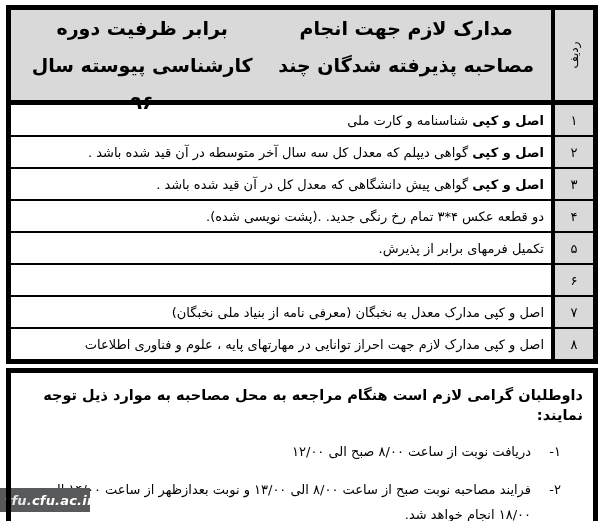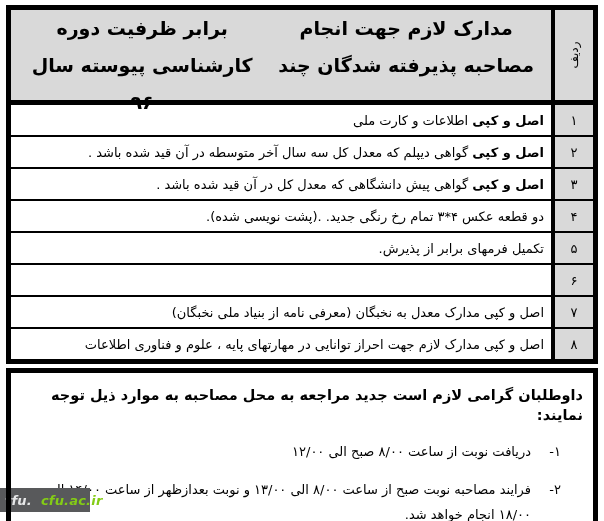--- a/index.html
+++ b/index.html
@@ -124,21 +124,21 @@
       <div class="title-cell">
         <span>مدارک لازم جهت انجام مصاحبه پذیرفته شدگان چند</span>
         <span>برابر ظرفیت دوره کارشناسی پیوسته سال ۹۶</span>
       </div>
     </div>
     <div class="rows" id="rows-container">
     <div class="row">
       <div class="num-cell" style="background-color: rgb(217, 217, 217);">۱</div>
       <div class="text-cell">
         <b>اصل و کپی</b>
-            <span>اطلاعات و کارت ملی</span>
+            <span>شناسنامه و کارت ملی</span>
       </div>
     </div>
 
     <div class="row">
       <div class="num-cell" style="background-color: rgb(217, 217, 217);">۲</div>
       <div class="text-cell">
         <b>اصل و کپی</b>
             <span>گواهی دیپلم که معدل کل سه سال آخر متوسطه در آن قید شده باشد .</span>
       </div>
     </div>
@@ -179,33 +179,33 @@
     <div class="row">
       <div class="num-cell" style="background-color: rgb(217, 217, 217);">۸</div>
       <div class="text-cell">
         <span>اصل و کپی مدارک لازم جهت احراز توانایی در مهارتهای پایه ، علوم و فناوری اطلاعات</span>
       </div>
     </div>
   </div>
   </div>
 
   <div class="notice-box">
-    <div class="notice-heading">داوطلبان گرامی لازم است جدید مراجعه به محل مصاحبه به موارد ذیل توجه نمایند:</div>
+    <div class="notice-heading">داوطلبان گرامی لازم است هنگام مراجعه به محل مصاحبه به موارد ذیل توجه نمایند:</div>
     <div id="notice-items">
     <div class="notice-item">
       <span class="marker">۱-</span>
       <span class="item-text">دریافت نوبت از ساعت ۸/۰۰ صبح الی ۱۲/۰۰</span>
     </div>
 
     <div class="notice-item">
       <span class="marker">۲-</span>
       <span class="item-text">فرایند مصاحبه نوبت صبح از ساعت ۸/۰۰ الی ۱۳/۰۰ و نوبت بعدازظهر از ساعت ۱۴/۰۰ الی ۱۸/۰۰ انجام خواهد شد.</span>
     </div>
   </div>
   </div>
 
   <div class="watermark" style="background-color: rgb(88, 89, 91);">
     <span style="color: rgb(230, 231, 232);">tfu.</span>
-      <span style="color: #84cc16; margin-left: 9px;">cfu.ac.ir</span>
+      <span style="color: #ffffff;">cfu.ac.ir</span>
   </div>
   <div class="border-strip"></div>
 
 </div>
 
 </body></html>

